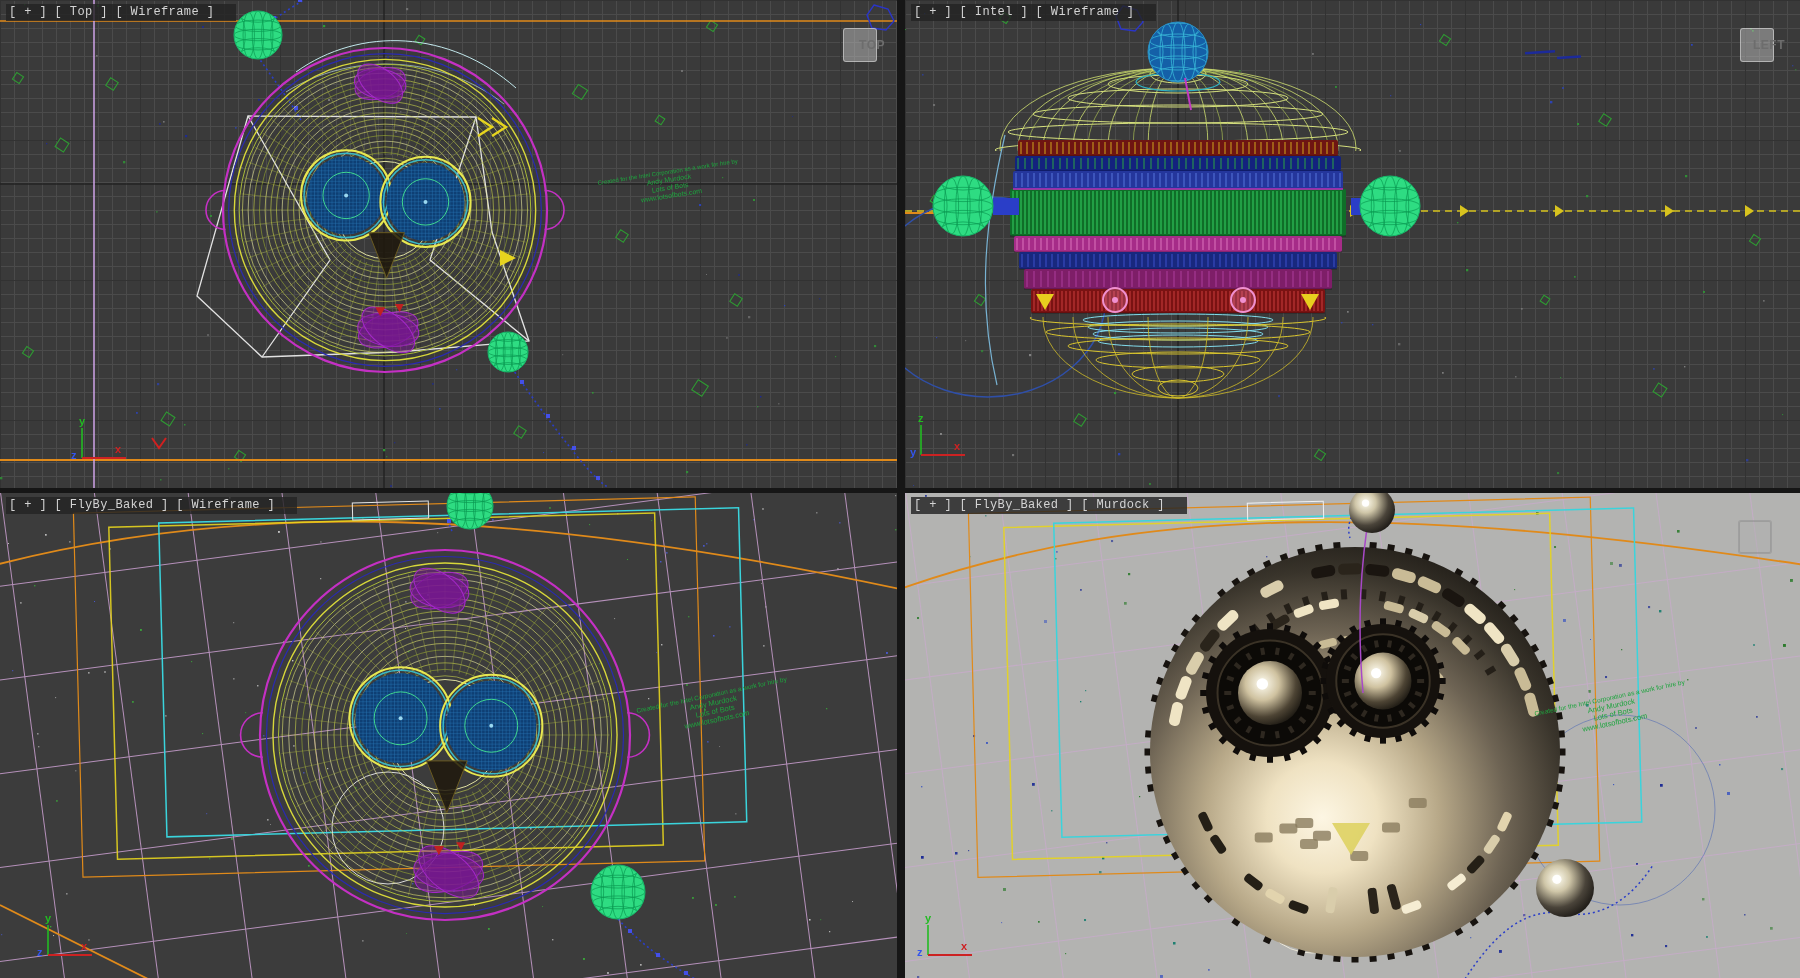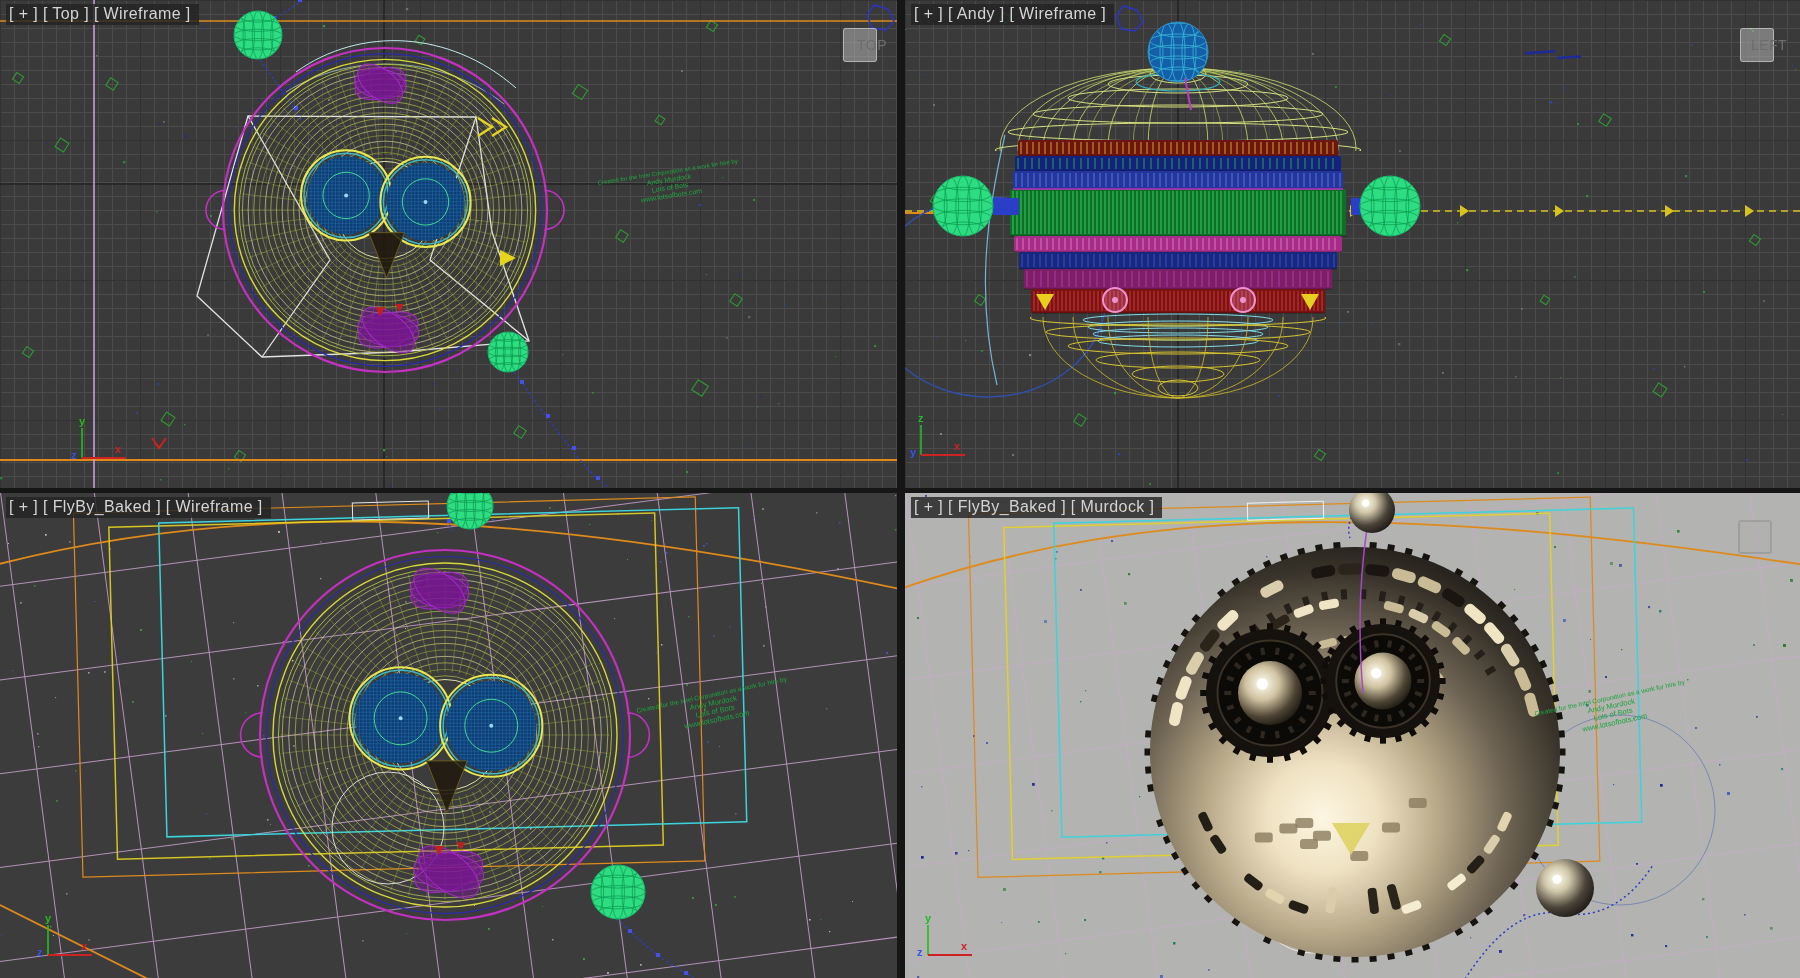--- a/index.html
+++ b/index.html
@@ -1,28 +1,28 @@
 <!DOCTYPE html>
 <html><head>
 <meta charset="utf-8">
 <style>
   html,body{margin:0;padding:0;background:#101010;}
   *{box-sizing:border-box;}
   .canvas{position:relative;width:1800px;height:978px;background:#161616;overflow:hidden;
           font-family:"Liberation Sans",sans-serif;}
   .viewport{position:absolute;overflow:hidden;}
   .viewport svg{position:absolute;left:0;top:0;display:block;}
-  .vp-label{position:absolute;left:6px;top:4px;font-size:16px;letter-spacing:.4px;
-            color:#d4d4d4;background:rgba(35,35,35,.82);padding:1px 8px 2px 3px;
-            white-space:pre;z-index:5;cursor:default;}
+  .vp-label{position:absolute;left:6px;top:4px;font-size:12px;letter-spacing:.4px;
+            color:#d4d4d4;background:rgba(35,35,35,.82);padding:1px 22px 2px 3px;
+            white-space:pre;z-index:5;cursor:default;font-family:Liberation Mono, monospace;}
   .viewcube{position:absolute;width:34px;height:34px;border-radius:3px;
             background:rgba(195,195,195,.48);border:1px solid rgba(225,225,225,.55);
             box-shadow:inset 0 0 0 1px rgba(120,120,120,.35);
             display:flex;align-items:center;justify-content:center;z-index:5;}
-  .viewcube span{font-size:14px;font-weight:normal;color:#6d6d6d;letter-spacing:.5px;margin-left:24px;}
+  .viewcube span{font-size:12px;font-weight:bold;color:#6d6d6d;letter-spacing:.5px;margin-left:24px;}
   .viewcube.ghost{background:rgba(175,175,175,.45);border-color:rgba(150,150,150,.6);}
 </style>
 </head>
 <body>
 
 <div class="canvas">
 
   <div class="viewport" id="vp-tl" style="left:0;top:0;width:897px;height:488px;background:#3a3a3a;">
     <svg id="svg-tl" width="897" height="488">
         <g shape-rendering="crispEdges">
@@ -1329,21 +1329,21 @@
           <circle cx="485" cy="206" r="30" fill="none" stroke="#18b86a" stroke-width="1"></circle>
         </g>
         <g font-family="&quot;Liberation Sans&quot;,sans-serif" font-size="11" font-weight="bold">
           <line x1="16" y1="455" x2="16" y2="425" stroke="#22bb22" stroke-width="1.6"></line>
           <line x1="16" y1="455" x2="60" y2="455" stroke="#cc2222" stroke-width="1.8"></line>
           <text x="13" y="422" fill="#22bb22">z</text>
           <text x="5" y="456" fill="#3355ee">y</text>
           <text x="49" y="450" fill="#cc2222">x</text>
         </g>
       </svg>
-    <div class="vp-label">[ + ] [ Andy ] [ Wireframe ]</div>
+    <div class="vp-label">[ + ] [ Intel ] [ Wireframe ]</div>
     <div class="viewcube" style="left:835px;top:28px;">
       <span>LEFT</span>
     </div>
   </div>
 
   <div class="viewport" id="vp-bl" style="left:0;top:493px;width:897px;height:485px;background:#3c3c3c;">
     <svg id="svg-bl" width="897" height="485">
         <g>
           <rect x="327" y="275" width="1.2449816786684096" height="1.2449816786684096" fill="#c8c8c8" opacity="0.870760584785603"></rect>
           <rect x="231" y="345" width="1.8191574302036315" height="1.8191574302036315" fill="#3aa43a" opacity="0.9564008040470071"></rect>

